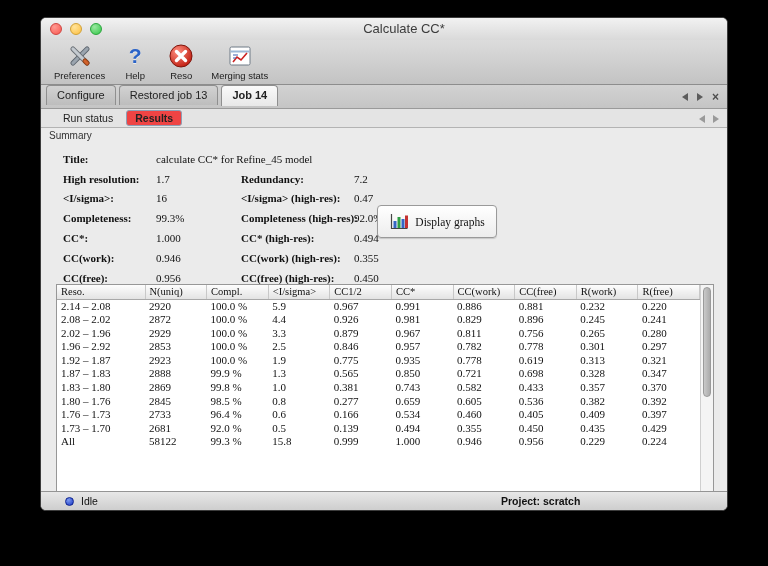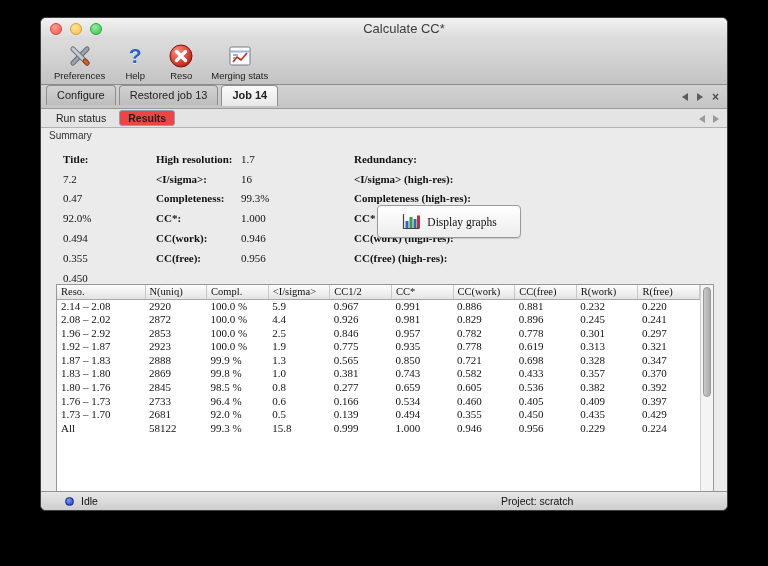--- a/index.html
+++ b/index.html
@@ -36,40 +36,40 @@
          border:1px solid #8f8f8f; border-bottom:none; border-radius:4px 4px 0 0;
          background:linear-gradient(#d2d2d2,#bdbdbd); margin-right:3px; white-space:nowrap; }
   .tab.active { background:linear-gradient(#fafafa,#e8e8e8); font-weight:bold; height:21px; }
   .tab-controls { position:absolute; right:8px; top:7px; display:flex; align-items:center; gap:9px; }
   .arr-left  { width:0; height:0; border-top:4px solid transparent; border-bottom:4px solid transparent; border-right:6px solid #5c5c5c; }
   .arr-right { width:0; height:0; border-top:4px solid transparent; border-bottom:4px solid transparent; border-left:6px solid #5c5c5c; }
   .tab-close { font-size:12px; font-weight:bold; color:#4d4d4d; line-height:10px; }
 
   
   .subtabbar { height:19px; background:#e4e4e4; border-bottom:1px solid #b3b3b3;
-               display:flex; align-items:center; padding-left:7px; gap:5px; position:relative; }
+               display:flex; align-items:center; padding-left:14px; gap:5px; position:relative; }
   .subtab { font-size:10.5px; color:#222; padding:1px 8px; }
   .subtab.active { background:#ef4444; border:1px solid #8c9fb5; border-radius:3px; font-weight:bold; }
   .subtab-controls { position:absolute; right:8px; top:6px; display:flex; gap:8px; }
   .subtab-controls .arr-left { border-right-color:#9a9a9a; }
   .subtab-controls .arr-right { border-left-color:#9a9a9a; }
 
   .summary-header { height:15px; font-size:10px; color:#333; padding-left:8px; padding-top:2px; background:#ebebeb; }
 
   
   .content { position:relative; height:348px; background:#ebebeb;font-family:Liberation Serif, serif; }
 
   .summary-grid { position:absolute; left:22px; top:6px;
                   display:grid; grid-template-columns:93px 85px 113px auto; grid-auto-rows:19.8px;
                   align-items:center; font-size:11px; color:#111; }
   .summary-grid .lbl { font-weight:bold; white-space:nowrap; padding-right:6px; }
   .summary-grid .val { white-space:nowrap; }
   .title-span { grid-column:2 / 5; }
 
-  .graphs-btn { position:absolute; left:336px; top:62px; width:144px; height:33px;
+  .graphs-btn { position:absolute; left:336px; top:62px; width:120px; height:33px;
                 background:linear-gradient(#ffffff,#ededed); border:1px solid #9a9a9a; border-radius:4px;
                 display:flex; align-items:center; justify-content:center; gap:6px;
                 font-size:11.5px; color:#111; box-shadow:0 1px 1px rgba(0,0,0,.15); cursor:default; }
 
   
   .table-wrap { position:absolute; left:15px; top:141px; width:658px; height:252px;
                 background:#fff; border:1px solid #979797; overflow:hidden; }
   table.results { border-collapse:collapse; table-layout:fixed; width:643px; font-size:11px; color:#111; }
   table.results th { background:linear-gradient(#fdfdfd,#e3e3e3); border-right:1px solid #c8c8c8;
                      border-bottom:1px solid #a8a8a8; font-weight:normal; text-align:left;
@@ -78,21 +78,21 @@
   col.col-reso { width:88px; }
   .vscroll { position:absolute; right:0; top:0; bottom:0; width:13px; background:#f4f4f4; border-left:1px solid #cfcfcf; }
   .vthumb { position:absolute; left:2px; right:2px; top:2px; height:110px; border-radius:4px;
             background:linear-gradient(90deg,#c9c9c9,#ababab); border:1px solid #9a9a9a; }
 
   
   .statusbar { height:19px; background:linear-gradient(#e7e7e7,#cecece); border-top:1px solid #949494;
                display:flex; align-items:center; font-size:10.5px; color:#111; padding-left:24px; position:relative; }
   .status-dot { width:9px; height:9px; border-radius:50%; margin-right:7px;
                 background:radial-gradient(circle at 35% 30%, #7d9bf0, #1734c4); border:1px solid #0e2390; }
-  .project-label { position:absolute; left:460px; }
+  .project-label { position:absolute; left:460px;font-weight:bold; }
 </style>
 </head>
 <body>
 
 <div class="screen">
   <div class="window">
 
     <div class="titlebar">
       <div class="traffic">
         <span class="tl red"></span>
@@ -166,20 +166,21 @@
         <span class="arr-right"></span>
       </div>
     </div>
 
     <div class="summary-header">Summary</div>
 
     <div class="content">
 
       <div class="summary-grid">
         <div class="lbl">Title:</div>
+        <div class="val title-span">calculate CC* for Refine_45 model</div>
       <div class="lbl">High resolution:</div>
           <div class="val">1.7</div>
           <div class="lbl">Redundancy:</div>
           <div class="val">7.2</div>
           <div class="lbl">&lt;I/sigma&gt;:</div>
           <div class="val">16</div>
           <div class="lbl">&lt;I/sigma&gt; (high-res):</div>
           <div class="val">0.47</div>
           <div class="lbl">Completeness:</div>
           <div class="val">99.3%</div>
@@ -259,20 +260,32 @@
                 <td>100.0 %</td>
                 <td>4.4</td>
                 <td>0.926</td>
                 <td>0.981</td>
                 <td>0.829</td>
                 <td>0.896</td>
                 <td>0.245</td>
                 <td>0.241</td>
               </tr>
               <tr>
+                <td>2.02 – 1.96</td>
+                <td>2929</td>
+                <td>100.0 %</td>
+                <td>3.3</td>
+                <td>0.879</td>
+                <td>0.967</td>
+                <td>0.811</td>
+                <td>0.756</td>
+                <td>0.265</td>
+                <td>0.280</td>
+              </tr>
+              <tr>
                 <td>1.96 – 2.92</td>
                 <td>2853</td>
                 <td>100.0 %</td>
                 <td>2.5</td>
                 <td>0.846</td>
                 <td>0.957</td>
                 <td>0.782</td>
                 <td>0.778</td>
                 <td>0.301</td>
                 <td>0.297</td>

